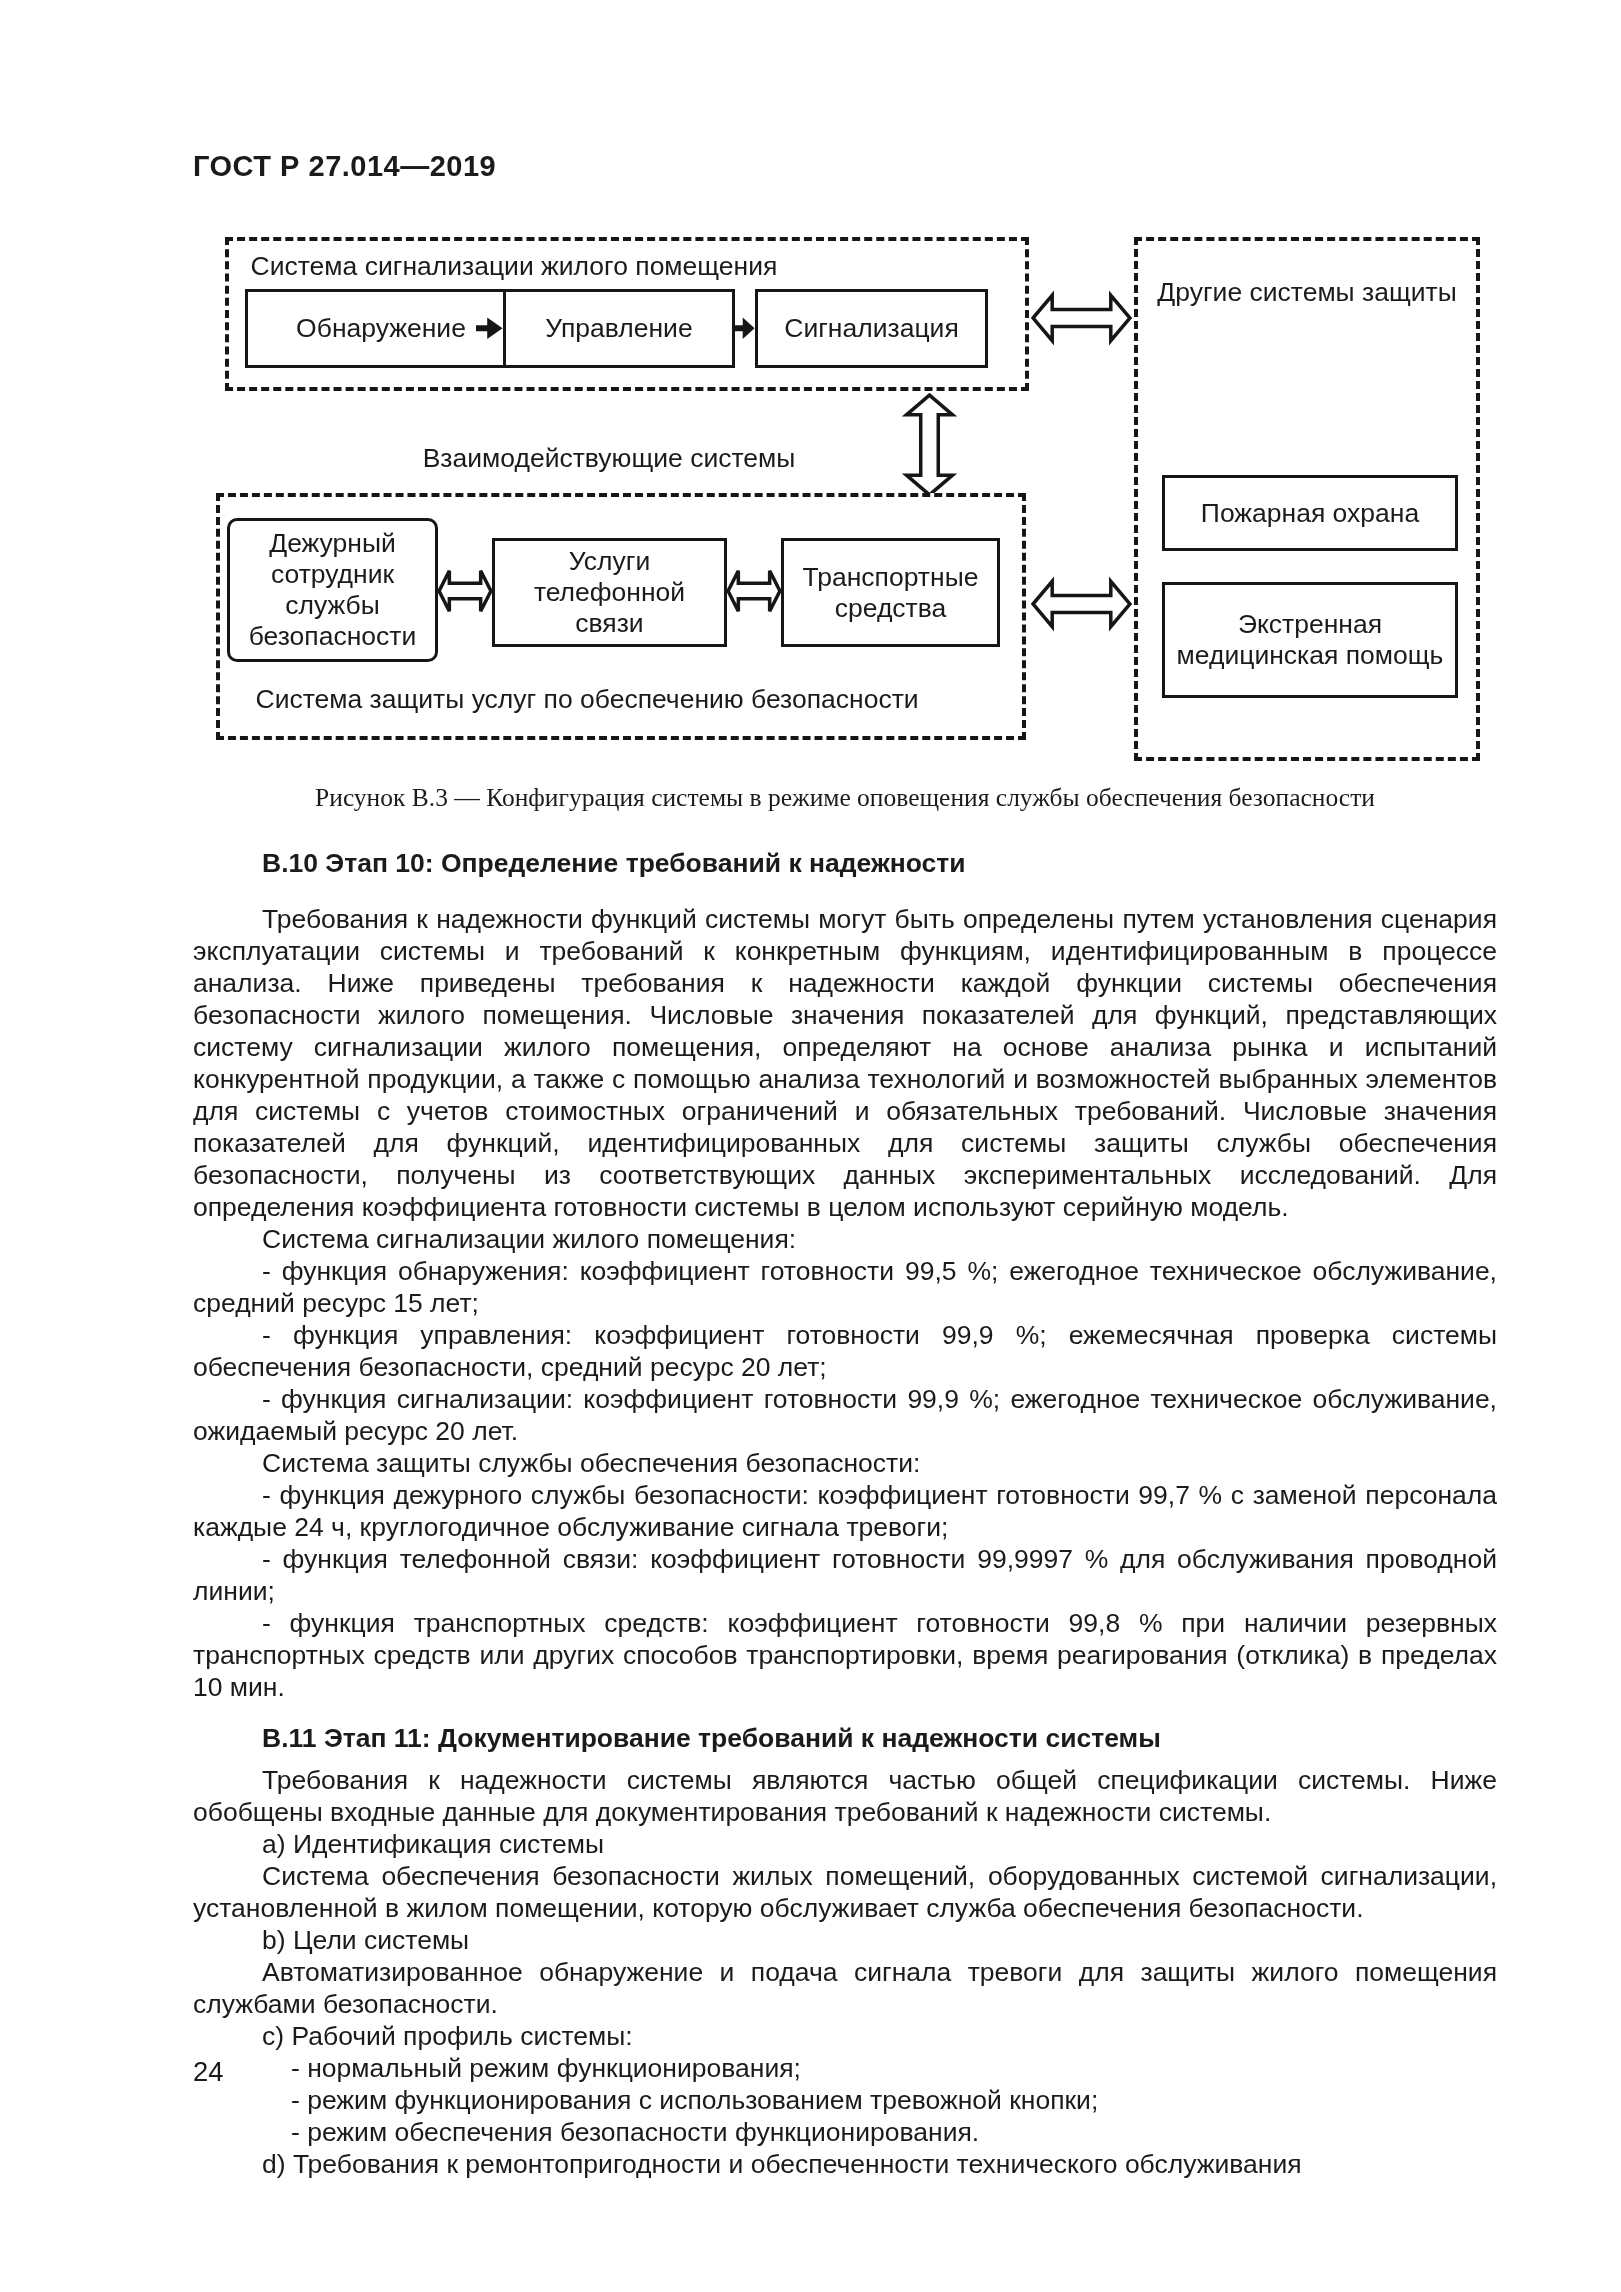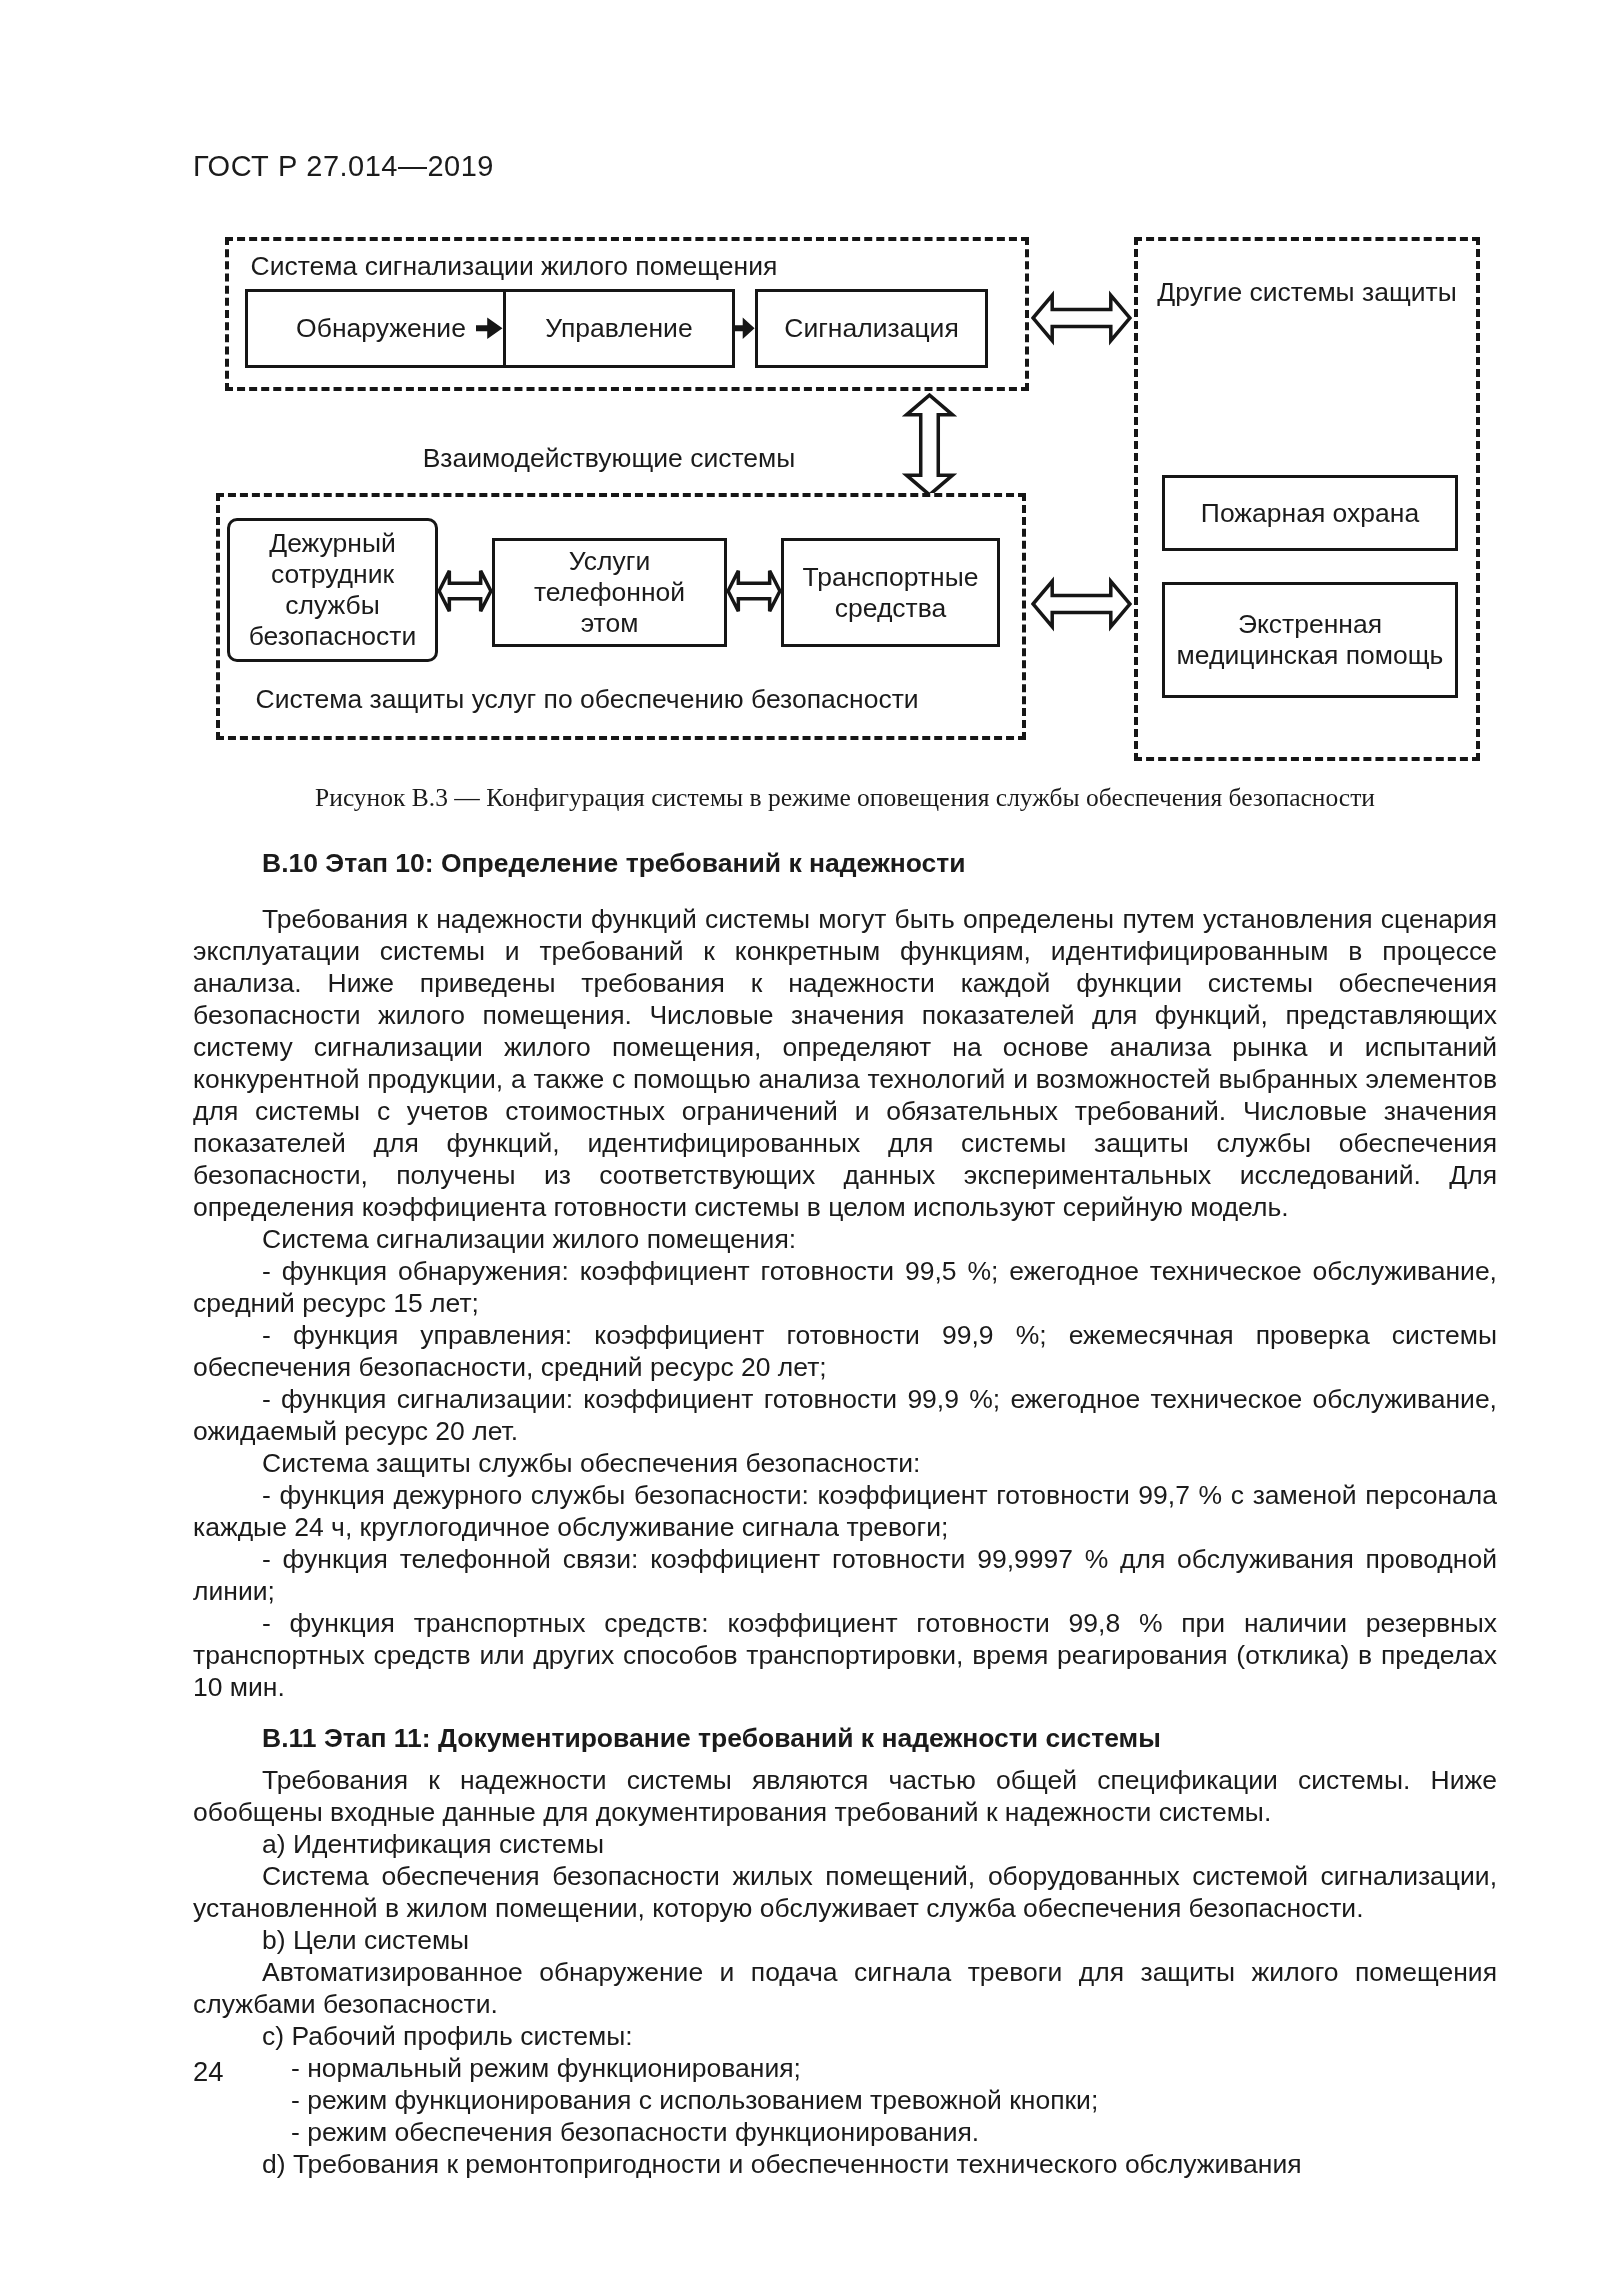--- a/index.html
+++ b/index.html
@@ -9,21 +9,21 @@
     width: 1621px;
     height: 2293px;
     background: #ffffff;
     color: #1b1b1b;
     font-family: "Liberation Sans", "DejaVu Sans", sans-serif;
     padding: 149px 124px 0 193px;
     overflow: hidden;
   }
   .doc-header {
     font-size: 29px;
-    font-weight: 400;
+    font-weight: 700;
     line-height: 35px;
     letter-spacing: 0.5px;
   }
 
   
   .figure { position: relative; width: 1304px; height: 535px; margin-top: 47px; }
   .dashed-box { position: absolute; border: 4.9px dashed #161616; background: #ffffff; }
   .g-alarm    { left: 32px;  top: 5.9px;   width: 804px; height: 154px; }
   .g-other    { left: 941px; top: 5.9px;   width: 346px; height: 524px; }
   .g-security { left: 22.5px;  top: 262px; width: 810px; height: 247px; }
@@ -108,21 +108,21 @@
     <svg class="arrow hab" viewBox="0 0 100 52" preserveAspectRatio="none">
       <polygon points="2,26 21,5 21,18 79,18 79,5 98,26 79,47 79,34 21,34 21,47" fill="#ffffff" stroke="#161616" stroke-width="3.5" vector-effect="non-scaling-stroke" stroke-linejoin="miter"></polygon>
     </svg>
 
     <div class="interacting-label">Взаимодействующие системы</div>
 
     <div class="dashed-box g-security">
       <div class="group-label lbl-security">Система защиты услуг по обеспечению безопасности</div>
     </div>
     <div class="solid-box b-duty">Дежурный сотрудник службы безопасности</div>
-    <div class="solid-box b-phone">Услуги телефонной этом</div>
+    <div class="solid-box b-phone">Услуги телефонной связи</div>
     <div class="solid-box b-transport">Транспортные средства</div>
 
     <svg class="arrow da1" viewBox="0 0 100 52" preserveAspectRatio="none">
       <polygon points="2,26 21,5 21,18 79,18 79,5 98,26 79,47 79,34 21,34 21,47" fill="#ffffff" stroke="#161616" stroke-width="3.5" vector-effect="non-scaling-stroke" stroke-linejoin="miter"></polygon>
     </svg>
     <svg class="arrow da2" viewBox="0 0 100 52" preserveAspectRatio="none">
       <polygon points="2,26 21,5 21,18 79,18 79,5 98,26 79,47 79,34 21,34 21,47" fill="#ffffff" stroke="#161616" stroke-width="3.5" vector-effect="non-scaling-stroke" stroke-linejoin="miter"></polygon>
     </svg>
 
     <div class="dashed-box g-other">

